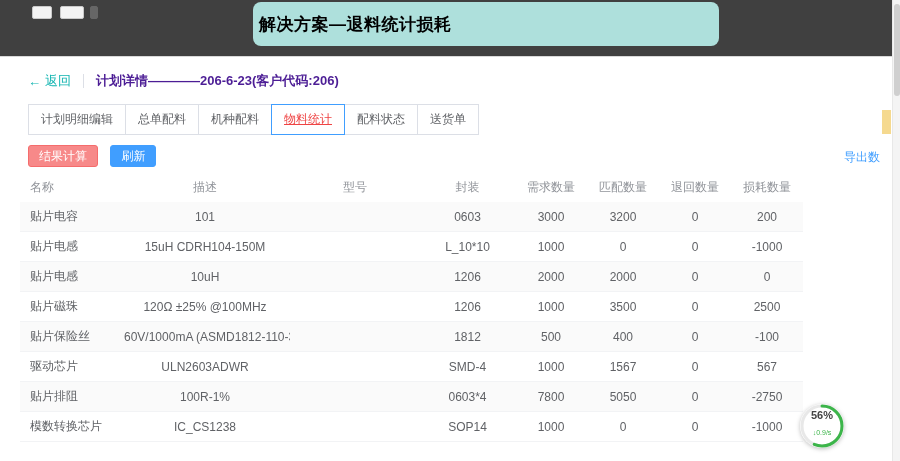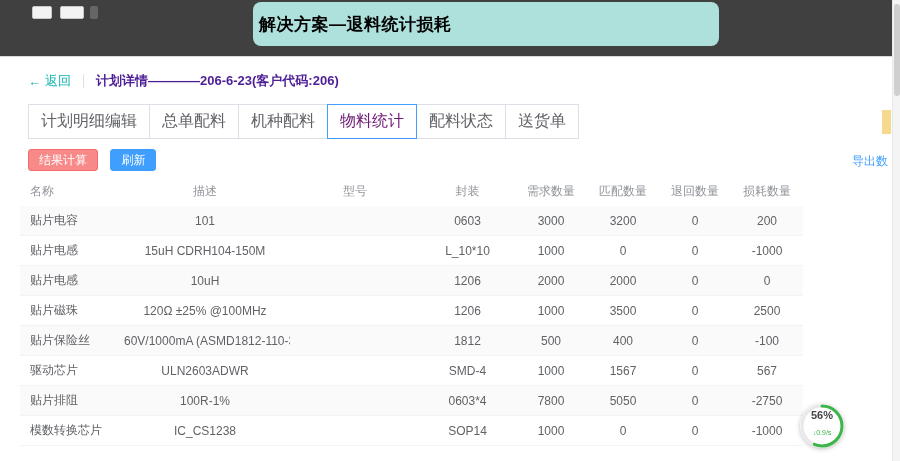--- a/index.html
+++ b/index.html
@@ -27,26 +27,26 @@
   
   .content { position: absolute; top: 58px; left: 0; right: 0; bottom: 0; background: #fff; }
 
   .breadcrumb { display: flex; align-items: center; padding: 14px 0 6px 28px; font-size: 13px; }
   .back-link { color: #13b5b1; cursor: pointer; display: flex; align-items: center; gap: 4px; font-size: 13px; }
   .crumb-divider { width: 1px; height: 14px; background: #dcdfe6; margin: 0 12px; }
   .crumb-title { font-weight: bold; color: #4c1d95; }
 
   .tabs { display: flex; margin: 8px 0 0 28px; }
   .tab {
-    padding: 6px 12px; font-size: 16px; color: #606266; background: #fff;
+    padding: 6px 12px; font-size: 12px; color: #606266; background: #fff;
     border: 1px solid #dcdfe6; margin-right: -1px; cursor: pointer; white-space: nowrap;
   }
-  .tab.active { color: #701a75; border-color: #409eff; position: relative; z-index: 1; }
-
-  .actions { position: relative; margin: 10px 12px 0 28px; height: 22px; }
+  .tab.active { color: #ef4444; border-color: #409eff; position: relative; z-index: 1; text-decoration: underline; }
+
+  .actions { position: relative; margin: 10px 20px 0 28px; height: 22px; }
   .btn { display: inline-block; font-size: 12px; color: #fff; border-radius: 3px;
          padding: 4px 10px; cursor: pointer; border: none; line-height: 1; }
   .btn-calc { background: #f78989; border: 1px solid #f56c6c; }
   .btn-refresh { background: #409eff; border: 1px solid #409eff; margin-left: 8px; }
   .export-link { position: absolute; right: 0; top: 4px; color: #409eff; font-size: 12px; cursor: pointer; white-space: nowrap; }
 
   .table-wrap { margin: 6px 0 0 20px; width: 783px; }
   table { border-collapse: collapse; width: 100%; table-layout: fixed; font-size: 12px; }
   th { color: #909399; font-weight: normal; padding: 6px 4px; text-align: center; white-space: nowrap; }
   td { color: #606266; padding: 6px 4px; text-align: center; border-bottom: 1px solid #f2f3f5;

